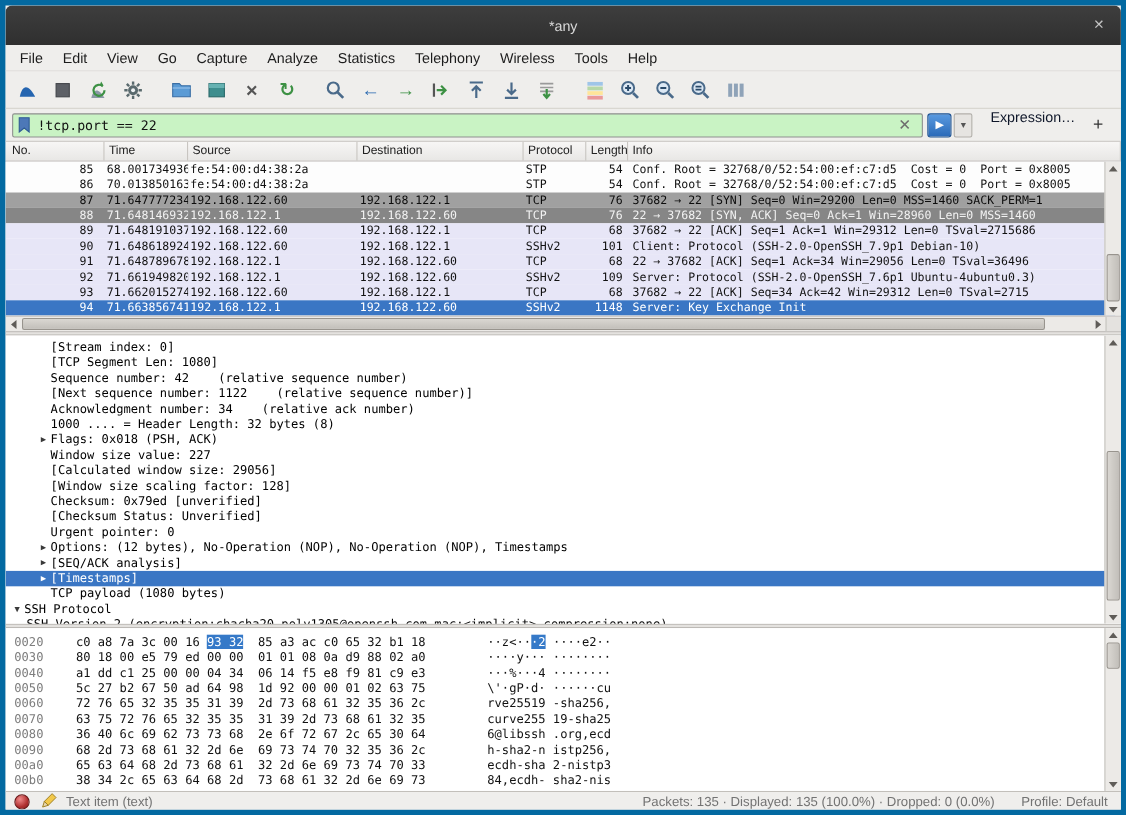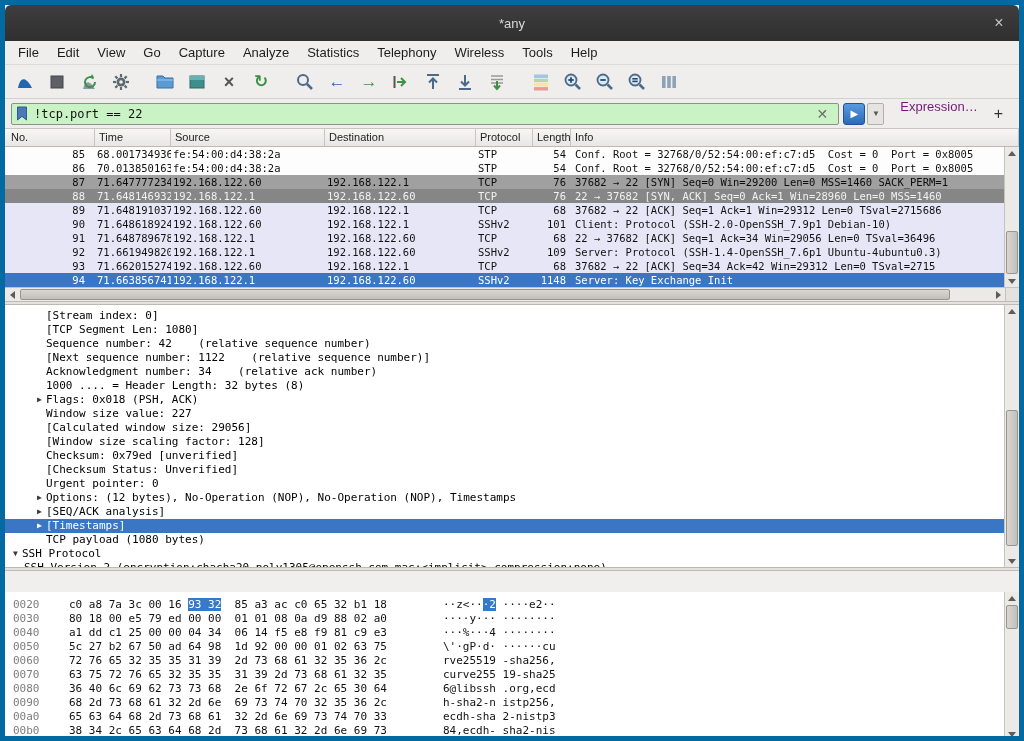--- a/index.html
+++ b/index.html
@@ -21,21 +21,21 @@
   .tgap { width:12px; }
   .glyph { font-size:17px; font-weight:bold; line-height:1; }
 
   
   .filterbar { height:30px; flex:none; background:#efeeec; display:flex; align-items:center; padding:0 6px; border-bottom:1px solid #c9c6c2; }
   .filter-input { flex:1; height:22px; background:#c9f3c4; border:1px solid #8f8f8f; border-radius:2px; display:flex; align-items:center; padding:0 4px; }
   .filter-text { margin-left:6px; font-family:"DejaVu Sans Mono","Liberation Mono",monospace; font-size:12px; color:#111; flex:1; }
   .filter-clear { color:#6e6e6e; font-size:14px; font-weight:bold; padding:0 6px; }
   .apply-btn { width:22px; height:22px; margin-left:4px; background:linear-gradient(#5a9ae0,#2a6ab8); border:1px solid #1f5494; border-radius:3px; color:#fff; font-size:10px; display:flex; align-items:center; justify-content:center; }
   .caret-btn { width:17px; height:22px; margin-left:2px; background:#e6e4e1; border:1px solid #b3b0ab; border-radius:2px; color:#555; font-size:8px; display:flex; align-items:center; justify-content:center; }
-  .expr-label { font-size:13px; color:#701a75; margin:0 14px 14px 16px; }
+  .expr-label { font-size:13px; color:#0f172a; margin:0 14px 14px 16px; }
   .add-btn { font-size:16px; color:#333; padding:0 10px 0 2px; }
 
   
   .plist-header { height:18px; flex:none; display:grid; grid-template-columns:90px 76px 154px 151px 57px 38px 1fr; background:linear-gradient(#f7f6f5,#e8e7e5); border-bottom:1px solid #bdbab6; font-size:11px; color:#222; }
   .plist-header > div { border-right:1px solid #c8c5c1; padding:2px 2px 0 4px; overflow:hidden; white-space:nowrap; }
   .plist-body { height:140px; flex:none; position:relative; background:#fff; }
   .prows { width:1009px; height:140px; overflow:hidden; }
   .prow { display:grid; grid-template-columns:90px 76px 154px 151px 57px 38px 1fr; height:14px; line-height:14px; font-family:"DejaVu Sans Mono","Liberation Mono",monospace; font-size:10.5px; white-space:pre; color:#111; }
   .prow span { overflow:hidden; }
   .c-no { text-align:right; padding-right:10px; }
@@ -68,21 +68,21 @@
   .dcontent { width:1009px; padding-top:4px; overflow:hidden; height:100%; }
   .dline { display:flex; height:14px; line-height:14px; font-family:"DejaVu Sans Mono","Liberation Mono",monospace; font-size:11px; color:#000; white-space:pre; }
   .expander { width:13px; flex:none; text-align:center; font-size:8px; color:#3a3a3a; }
   .ind2 { padding-left:28px; }
   .ind1 { padding-left:6px; }
   .ind0 { padding-left:4px; }
   .dline.selected { background:#3a76c4; color:#fff; }
   .dline.selected .expander { color:#fff; }
 
   
-  .hexpane { height:148px; flex:none; position:relative; background:#ffffff; overflow:hidden;margin-top:21px; }
+  .hexpane { height:148px; flex:none; position:relative; background:#ffffff; overflow:hidden; }
   .hexcontent { width:1009px; padding-top:6px; overflow:hidden; height:100%; }
   .hrow { display:flex; height:14px; line-height:14px; font-family:"DejaVu Sans Mono","Liberation Mono",monospace; font-size:11px; white-space:pre; color:#111; }
   .hoff { color:#7d7d7d; width:40px; flex:none; margin-left:8px; }
   .hhex { margin-left:16px; width:332px; flex:none; }
   .hascii { margin-left:42px; }
   .hsel { background:#3579c8; color:#fff; }
 
   
   .statusbar { height:18px; flex:none; background:#efeeec; border-top:1px solid #c2bfba; display:flex; align-items:center; padding:0 8px; font-size:12px; color:#737373; }
   .expert-dot { width:14px; height:14px; border-radius:50%; background:radial-gradient(circle at 35% 30%, #f08a8a, #b03030 60%, #7d1f1f); border:1px solid #6a1a1a; margin-right:8px; }
@@ -351,21 +351,21 @@
           <span class="c-info">22 → 37682 [ACK] Seq=1 Ack=34 Win=29056 Len=0 TSval=36496</span>
         </div>
 
         <div class="prow row-tcp">
           <span class="c-no">92</span>
           <span class="c-time">71.661949820</span>
           <span class="c-src">192.168.122.1</span>
           <span class="c-dst">192.168.122.60</span>
           <span class="c-proto">SSHv2</span>
           <span class="c-len">109</span>
-          <span class="c-info">Server: Protocol (SSH-1.4-OpenSSH_7.6p1 Ubuntu-4ubuntu0.3)</span>
+          <span class="c-info">Server: Protocol (SSH-2.0-OpenSSH_7.6p1 Ubuntu-4ubuntu0.3)</span>
         </div>
 
         <div class="prow row-tcp">
           <span class="c-no">93</span>
           <span class="c-time">71.662015274</span>
           <span class="c-src">192.168.122.60</span>
           <span class="c-dst">192.168.122.1</span>
           <span class="c-proto">TCP</span>
           <span class="c-len">68</span>
           <span class="c-info">37682 → 22 [ACK] Seq=34 Ack=42 Win=29312 Len=0 TSval=2715</span>

